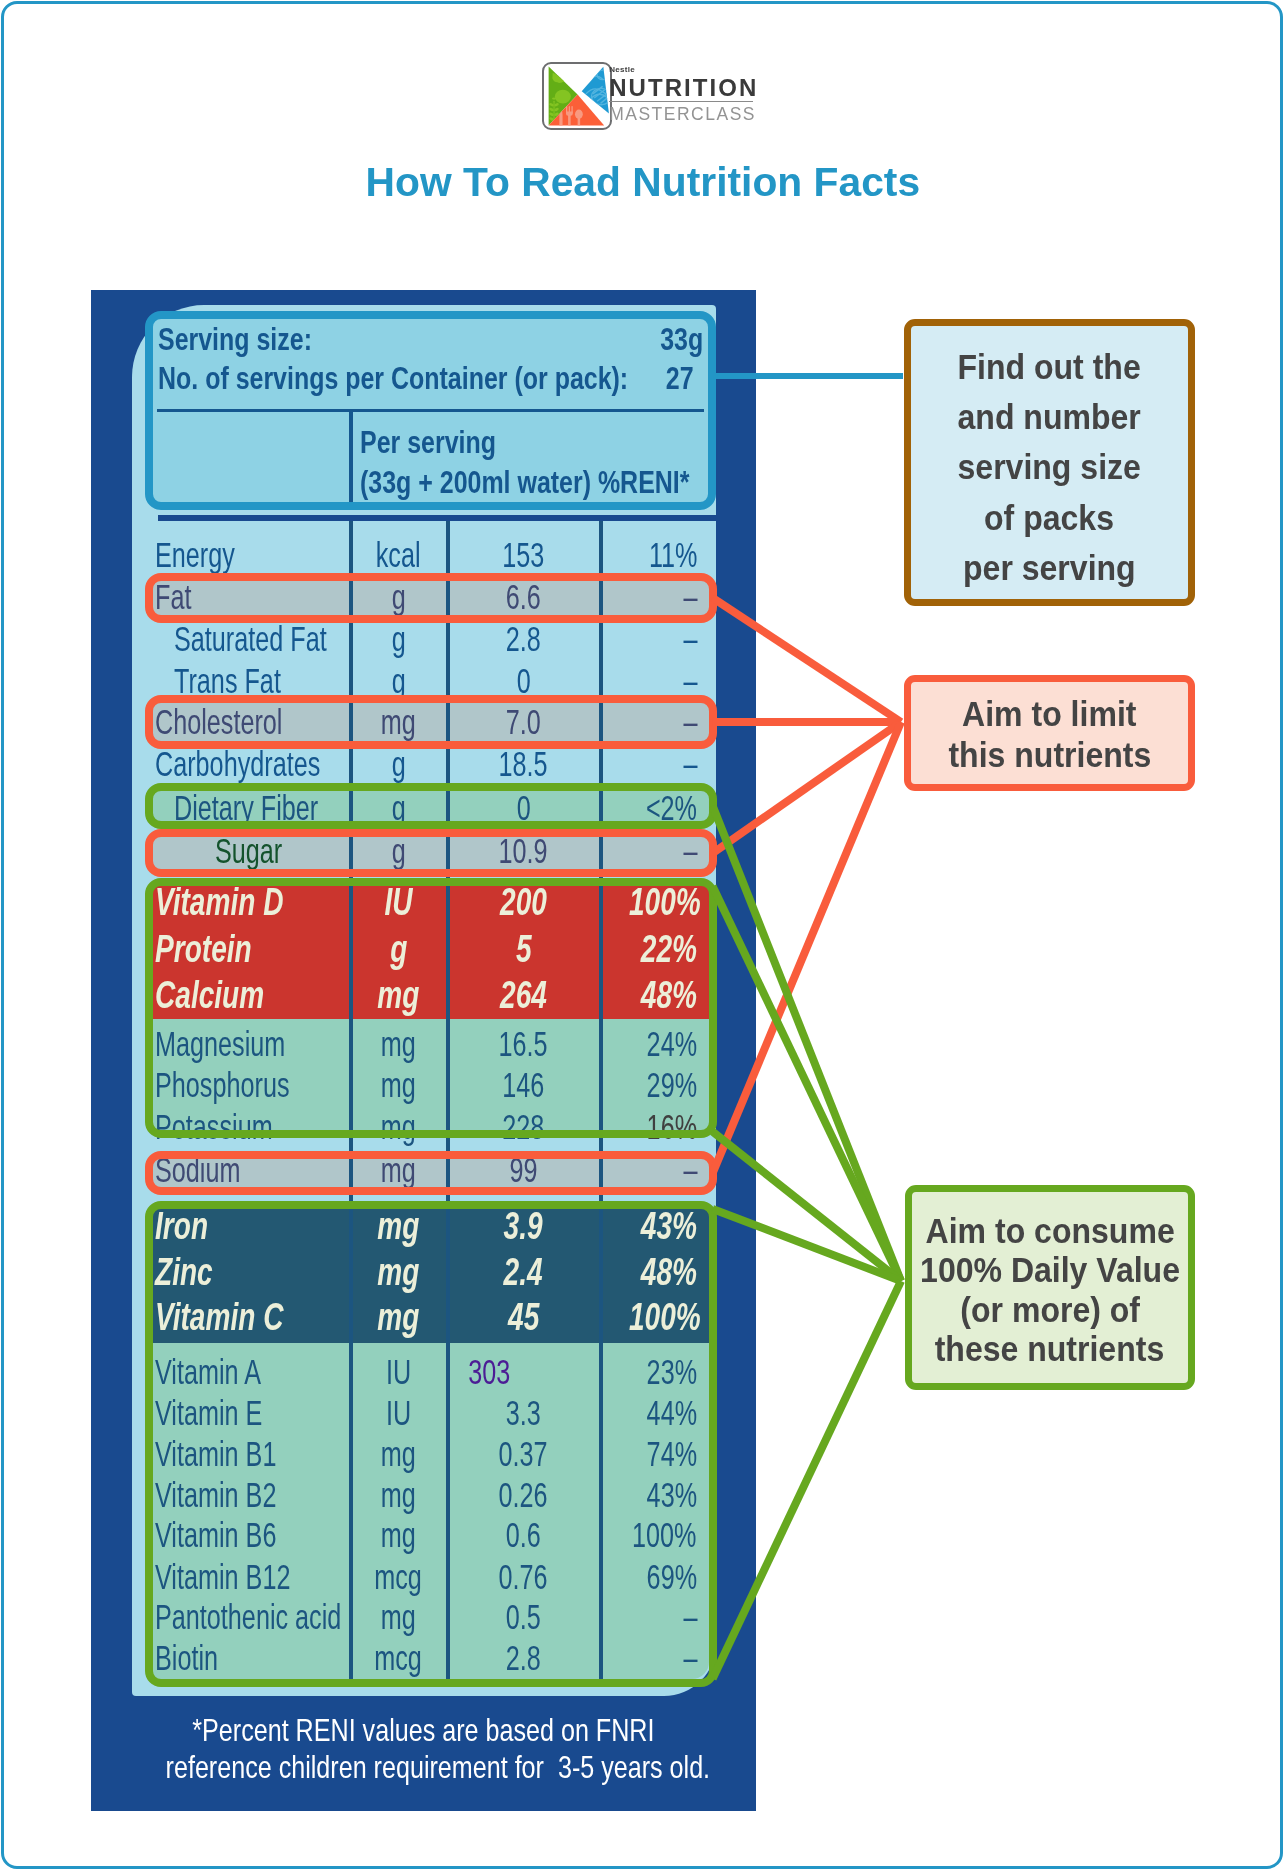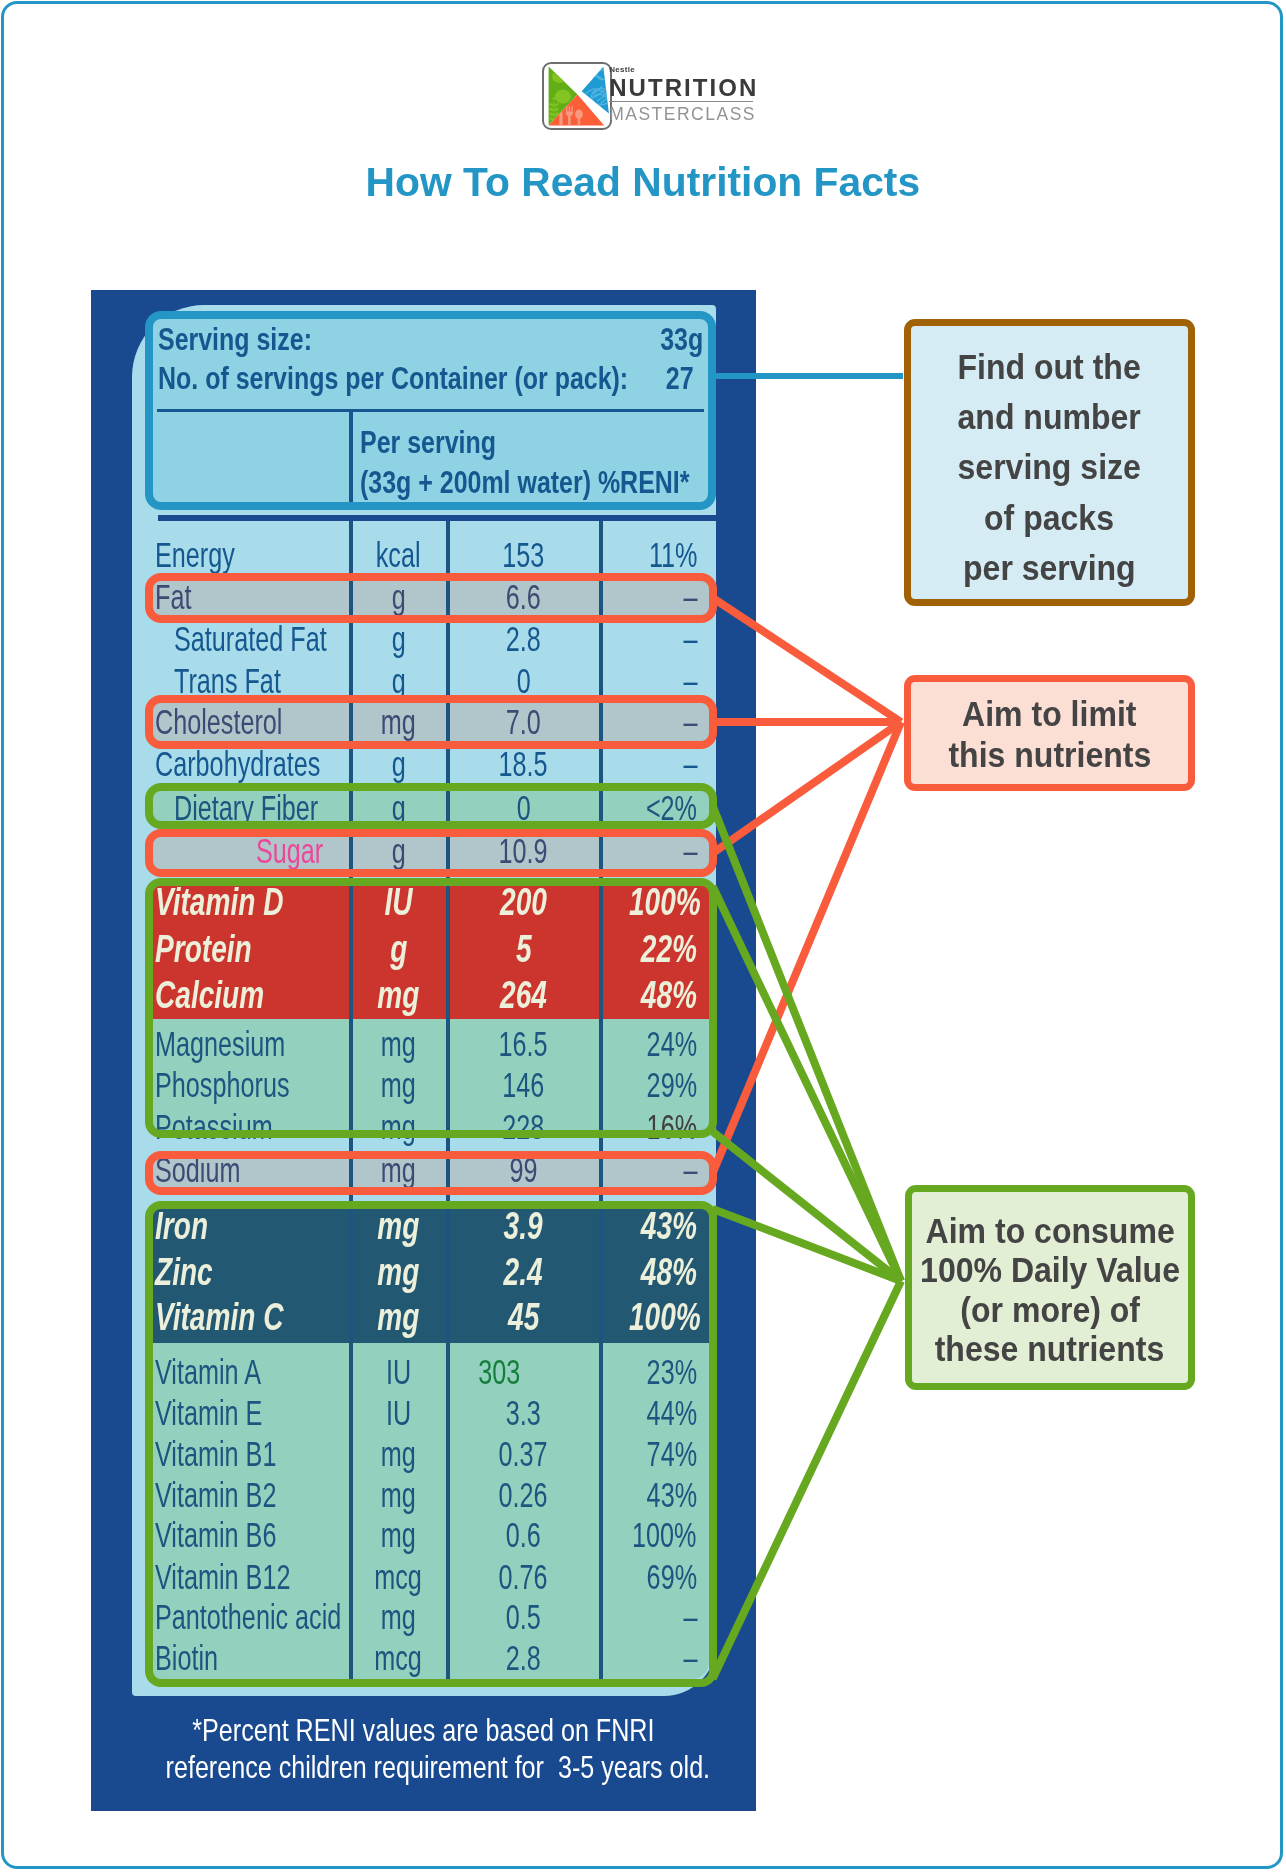--- a/index.html
+++ b/index.html
@@ -169,21 +169,21 @@
       <div class="cellT ac" style="left: 448px; top: 704.067px; width: 151px; height: 35px; line-height: 35px; font-size: 35px; text-align: center; color: rgb(63, 74, 116);"><span>7.0</span></div>
       <div class="cellT ar" style="left: 601px; top: 704.067px; width: 96px; height: 35px; line-height: 35px; font-size: 35px; text-align: right; color: rgb(63, 74, 116);"><span>–</span></div>
       <div class="cellT al" style="left: 155px; top: 746.067px; width: 194px; height: 35px; line-height: 35px; font-size: 35px; text-align: left; color: rgb(21, 87, 143);"><span>Carbohydrates</span></div>
       <div class="cellT ac" style="left: 351px; top: 746.067px; width: 95px; height: 35px; line-height: 35px; font-size: 35px; text-align: center; color: rgb(21, 87, 143);"><span>g</span></div>
       <div class="cellT ac" style="left: 448px; top: 746.067px; width: 151px; height: 35px; line-height: 35px; font-size: 35px; text-align: center; color: rgb(21, 87, 143);"><span>18.5</span></div>
       <div class="cellT ar" style="left: 601px; top: 746.067px; width: 96px; height: 35px; line-height: 35px; font-size: 35px; text-align: right; color: rgb(21, 87, 143);"><span>–</span></div>
       <div class="cellT al" style="left: 174px; top: 790.067px; width: 175px; height: 35px; line-height: 35px; font-size: 35px; text-align: left; color: rgb(28, 85, 128);"><span>Dietary Fiber</span></div>
       <div class="cellT ac" style="left: 351px; top: 790.067px; width: 95px; height: 35px; line-height: 35px; font-size: 35px; text-align: center; color: rgb(28, 85, 128);"><span>g</span></div>
       <div class="cellT ac" style="left: 448px; top: 790.067px; width: 151px; height: 35px; line-height: 35px; font-size: 35px; text-align: center; color: rgb(28, 85, 128);"><span>0</span></div>
       <div class="cellT ar" style="left: 601px; top: 790.067px; width: 96px; height: 35px; line-height: 35px; font-size: 35px; text-align: right; color: rgb(28, 85, 128);"><span>&lt;2%</span></div>
-      <div class="cellT al" style="left: 174px; top: 832.867px; width: 175px; height: 35px; line-height: 35px; font-size: 35px; text-align: right; color: #ec4899;"><span>Sugar</span></div>
+      <div class="cellT al" style="left: 174px; top: 832.867px; width: 175px; height: 35px; line-height: 35px; font-size: 35px; text-align: center; color: #14532d;"><span>Sugar</span></div>
       <div class="cellT ac" style="left: 351px; top: 832.867px; width: 95px; height: 35px; line-height: 35px; font-size: 35px; text-align: center; color: rgb(63, 74, 116);"><span>g</span></div>
       <div class="cellT ac" style="left: 448px; top: 832.867px; width: 151px; height: 35px; line-height: 35px; font-size: 35px; text-align: center; color: rgb(63, 74, 116);"><span>10.9</span></div>
       <div class="cellT ar" style="left: 601px; top: 832.867px; width: 96px; height: 35px; line-height: 35px; font-size: 35px; text-align: right; color: rgb(63, 74, 116);"><span>–</span></div>
       <div class="cellT al" style="left: 155px; top: 882.481px; width: 194px; height: 39px; line-height: 39px; font-size: 39px; text-align: left; color: rgb(236, 239, 217); font-weight: 700; font-style: italic;"><span>Vitamin D</span></div>
       <div class="cellT ac" style="left: 351px; top: 882.481px; width: 95px; height: 39px; line-height: 39px; font-size: 39px; text-align: center; color: rgb(236, 239, 217); font-weight: 700; font-style: italic;"><span>IU</span></div>
       <div class="cellT ac" style="left: 448px; top: 882.481px; width: 151px; height: 39px; line-height: 39px; font-size: 39px; text-align: center; color: rgb(236, 239, 217); font-weight: 700; font-style: italic;"><span>200</span></div>
       <div class="cellT ar" style="left: 601px; top: 882.481px; width: 96px; height: 39px; line-height: 39px; font-size: 39px; text-align: right; color: rgb(236, 239, 217); font-weight: 700; font-style: italic;"><span>100%</span></div>
       <div class="cellT al" style="left: 155px; top: 928.681px; width: 194px; height: 39px; line-height: 39px; font-size: 39px; text-align: left; color: rgb(236, 239, 217); font-weight: 700; font-style: italic;"><span>Protein</span></div>
       <div class="cellT ac" style="left: 351px; top: 928.681px; width: 95px; height: 39px; line-height: 39px; font-size: 39px; text-align: center; color: rgb(236, 239, 217); font-weight: 700; font-style: italic;"><span>g</span></div>
       <div class="cellT ac" style="left: 448px; top: 928.681px; width: 151px; height: 39px; line-height: 39px; font-size: 39px; text-align: center; color: rgb(236, 239, 217); font-weight: 700; font-style: italic;"><span>5</span></div>
@@ -215,21 +215,21 @@
       <div class="cellT al" style="left: 155px; top: 1251.98px; width: 194px; height: 39px; line-height: 39px; font-size: 39px; text-align: left; color: rgb(236, 239, 217); font-weight: 700; font-style: italic;"><span>Zinc</span></div>
       <div class="cellT ac" style="left: 351px; top: 1251.98px; width: 95px; height: 39px; line-height: 39px; font-size: 39px; text-align: center; color: rgb(236, 239, 217); font-weight: 700; font-style: italic;"><span>mg</span></div>
       <div class="cellT ac" style="left: 448px; top: 1251.98px; width: 151px; height: 39px; line-height: 39px; font-size: 39px; text-align: center; color: rgb(236, 239, 217); font-weight: 700; font-style: italic;"><span>2.4</span></div>
       <div class="cellT ar" style="left: 601px; top: 1251.98px; width: 96px; height: 39px; line-height: 39px; font-size: 39px; text-align: right; color: rgb(236, 239, 217); font-weight: 700; font-style: italic;"><span>48%</span></div>
       <div class="cellT al" style="left: 155px; top: 1297.38px; width: 194px; height: 39px; line-height: 39px; font-size: 39px; text-align: left; color: rgb(236, 239, 217); font-weight: 700; font-style: italic;"><span>Vitamin C</span></div>
       <div class="cellT ac" style="left: 351px; top: 1297.38px; width: 95px; height: 39px; line-height: 39px; font-size: 39px; text-align: center; color: rgb(236, 239, 217); font-weight: 700; font-style: italic;"><span>mg</span></div>
       <div class="cellT ac" style="left: 448px; top: 1297.38px; width: 151px; height: 39px; line-height: 39px; font-size: 39px; text-align: center; color: rgb(236, 239, 217); font-weight: 700; font-style: italic;"><span>45</span></div>
       <div class="cellT ar" style="left: 601px; top: 1297.38px; width: 96px; height: 39px; line-height: 39px; font-size: 39px; text-align: right; color: rgb(236, 239, 217); font-weight: 700; font-style: italic;"><span>100%</span></div>
       <div class="cellT al" style="left: 155px; top: 1354.17px; width: 194px; height: 35px; line-height: 35px; font-size: 35px; text-align: left; color: rgb(28, 85, 128);"><span>Vitamin A</span></div>
       <div class="cellT ac" style="left: 351px; top: 1354.17px; width: 95px; height: 35px; line-height: 35px; font-size: 35px; text-align: center; color: rgb(28, 85, 128);"><span>IU</span></div>
-      <div class="cellT ac" style="left: 424px; top: 1354.17px; width: 151px; height: 35px; line-height: 35px; font-size: 35px; text-align: center; color: #15803d;"><span>303</span></div>
+      <div class="cellT ac" style="left: 460px; top: 1354.17px; width: 151px; height: 35px; line-height: 35px; font-size: 35px; text-align: left; color: #4c1d95;"><span>303</span></div>
       <div class="cellT ar" style="left: 601px; top: 1354.17px; width: 96px; height: 35px; line-height: 35px; font-size: 35px; text-align: right; color: rgb(28, 85, 128);"><span>23%</span></div>
       <div class="cellT al" style="left: 155px; top: 1394.67px; width: 194px; height: 35px; line-height: 35px; font-size: 35px; text-align: left; color: rgb(28, 85, 128);"><span>Vitamin E</span></div>
       <div class="cellT ac" style="left: 351px; top: 1394.67px; width: 95px; height: 35px; line-height: 35px; font-size: 35px; text-align: center; color: rgb(28, 85, 128);"><span>IU</span></div>
       <div class="cellT ac" style="left: 448px; top: 1394.67px; width: 151px; height: 35px; line-height: 35px; font-size: 35px; text-align: center; color: rgb(28, 85, 128);"><span>3.3</span></div>
       <div class="cellT ar" style="left: 601px; top: 1394.67px; width: 96px; height: 35px; line-height: 35px; font-size: 35px; text-align: right; color: rgb(28, 85, 128);"><span>44%</span></div>
       <div class="cellT al" style="left: 155px; top: 1436.17px; width: 194px; height: 35px; line-height: 35px; font-size: 35px; text-align: left; color: rgb(28, 85, 128);"><span>Vitamin B1</span></div>
       <div class="cellT ac" style="left: 351px; top: 1436.17px; width: 95px; height: 35px; line-height: 35px; font-size: 35px; text-align: center; color: rgb(28, 85, 128);"><span>mg</span></div>
       <div class="cellT ac" style="left: 448px; top: 1436.17px; width: 151px; height: 35px; line-height: 35px; font-size: 35px; text-align: center; color: rgb(28, 85, 128);"><span>0.37</span></div>
       <div class="cellT ar" style="left: 601px; top: 1436.17px; width: 96px; height: 35px; line-height: 35px; font-size: 35px; text-align: right; color: rgb(28, 85, 128);"><span>74%</span></div>
       <div class="cellT al" style="left: 155px; top: 1476.67px; width: 194px; height: 35px; line-height: 35px; font-size: 35px; text-align: left; color: rgb(28, 85, 128);"><span>Vitamin B2</span></div>

